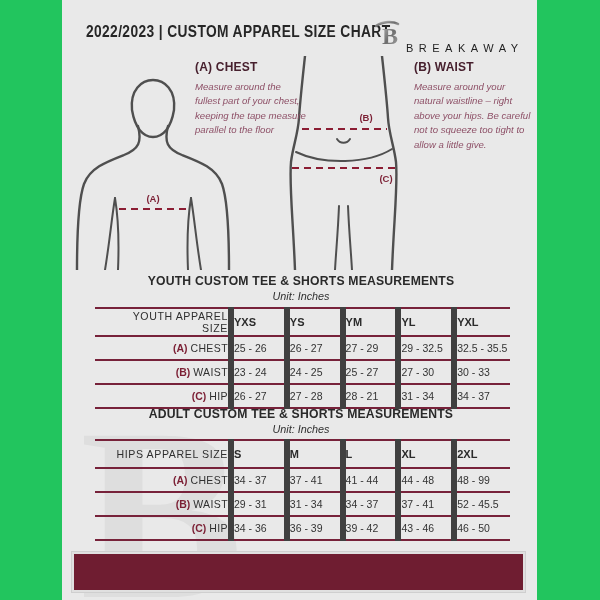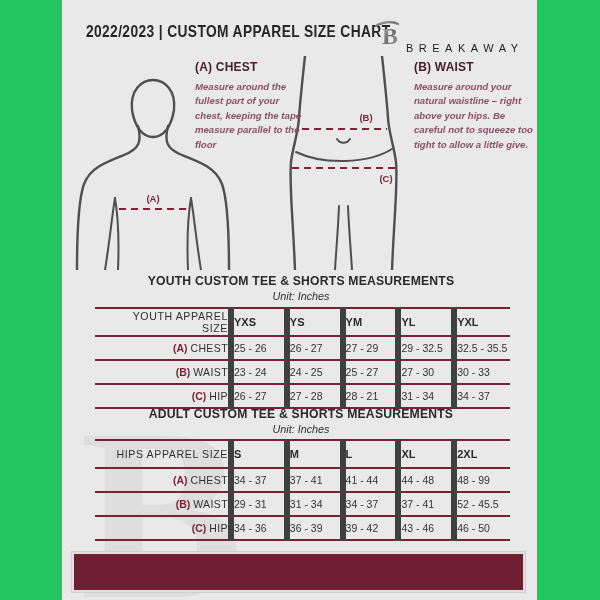--- a/index.html
+++ b/index.html
@@ -34,21 +34,21 @@
   .thin{stroke-width:2;}
   .dash{fill:none;stroke:#8b1d33;stroke-width:2.2;stroke-dasharray:7 5;}
   .figlabel{font-family:"Liberation Sans",sans-serif;font-size:9.5px;font-weight:700;fill:#7b1f34;}
 
   
   .instr{position:absolute;}
   .instr h3{
     margin:0 0 6px 0;font-size:12px;font-weight:700;color:#47202e;letter-spacing:.2px;
   }
   .instr p{
-    margin:0;font-size:9.6px;line-height:1.5;font-style:italic;color:#8d4f66;font-weight:bold;
+    margin:0;font-size:9.6px;line-height:1.5;font-style:italic;color:#8d4f66;
   }
 
   
   .sect{position:absolute;left:30px;width:418px;text-align:center;z-index:2;}
   .sect .t{font-size:12.2px;font-weight:700;color:#2a2a2a;letter-spacing:.2px;}
   .sect .u{font-size:10.8px;font-style:italic;color:#2f2f2f;margin-top:2px;}
 
   
   .tblwrap{position:absolute;left:33px;width:415px;z-index:2;}
   table{border-collapse:collapse;table-layout:fixed;width:415px;

